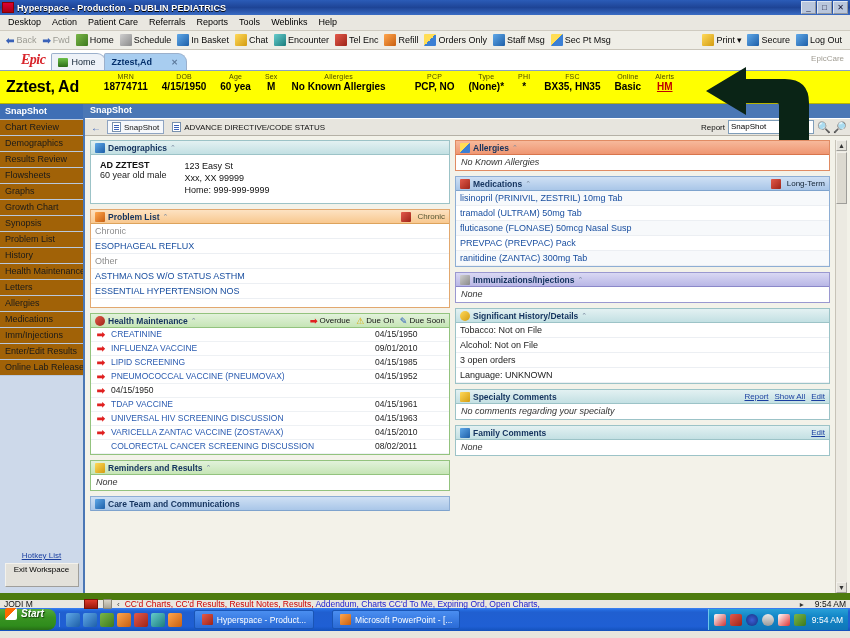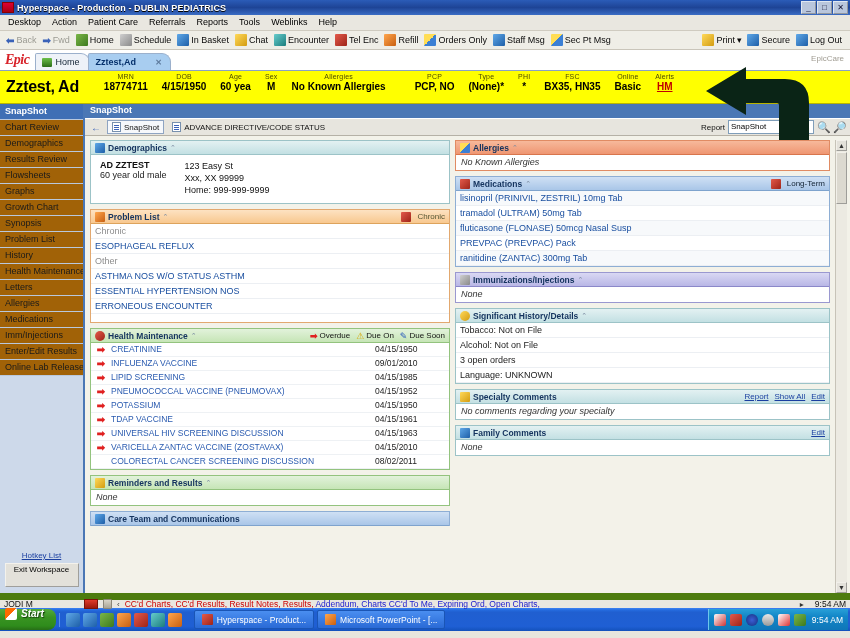--- a/index.html
+++ b/index.html
@@ -41,21 +41,21 @@
   .i-yellow{background:linear-gradient(135deg,#ffd95a,#d39c11);}
   .i-orange{background:linear-gradient(135deg,#ffa64d,#c85f10);}
   .i-teal{background:linear-gradient(135deg,#66cccc,#1b7d7d);}
   .i-grey{background:linear-gradient(135deg,#cfcfcf,#8a8a8a);}
   .i-multi{background:
      linear-gradient(135deg,#ffdd55 0 50%, #3b7fd4 50% 100%);}
 
   .arrow-l,.arrow-r{font-size:10px;color:#3a62b8;font-weight:bold;}
 
   
-  .tabstrip{height:21px;background:#ffffff;border-bottom:1px solid #8aa2c4;display:flex;align-items:flex-end;padding-left:2px;position:relative;}
+  .tabstrip{height:21px;background:#ffffff;border-bottom:1px solid #8aa2c4;display:flex;align-items:flex-end;padding-left:18px;position:relative;}
   .epiclogo{font-family:"Liberation Serif",serif;font-style:italic;font-weight:bold;font-size:14px;color:#d8232a;padding:0 6px 2px 3px;letter-spacing:-.5px;}
   .tab{height:17px;display:flex;align-items:center;gap:3px;padding:0 10px 0 6px;font-size:9px;
        border:1px solid #9bb0cc;border-bottom:none;border-radius:2px 9px 0 0;margin-right:-2px;background:#eef2f8;color:#123;}
   .tab.active{background:#a8cdf0;font-weight:bold;color:#05306b;padding-right:34px;position:relative;z-index:2;}
   .tab .homeic{width:10px;height:9px;background:linear-gradient(#6cc04a,#2c6d18);border-radius:1px;}
   .tab .xic{position:absolute;right:8px;top:4px;font-size:8px;color:#5d7a9c;}
   .epiccare{position:absolute;right:6px;bottom:7px;font-size:8px;color:#a09c92;}
 
   
   .pthdr{height:33px;background:#ffff00;border-bottom:1px solid #b9b400;display:flex;align-items:stretch;position:relative;padding-left:6px;}
@@ -161,21 +161,21 @@
   
   .taskbar{height:23px;background:linear-gradient(to bottom,#3c81f3 0%,#246bdf 9%,#205fd0 18%,#1f5fd4 80%,#1351bb 100%);display:flex;align-items:center;padding-right:2px;}
   .startbtn{height:21px;display:flex;align-items:center;gap:4px;padding:0 12px 12px 5px;
      background:linear-gradient(to bottom,#53ab3c 0%,#399321 40%,#2f8c1c 80%,#276e16 100%);
      border-radius:0 8px 8px 0;color:#fff;font-weight:bold;font-size:10px;font-style:italic;
      text-shadow:1px 1px 1px #14400a;}
   .startbtn .flag{width:12px;height:12px;background:
      linear-gradient(135deg,#ff6a00 0 50%,#fff 50% 100%);border-radius:2px;}
   .qlaunch{display:flex;align-items:center;gap:3px;padding:0 6px;border-left:1px solid #5a93e8;margin-left:3px;}
   .ql{width:14px;height:14px;border-radius:2px;}
-  .tasks{display:flex;gap:3px;margin-left:6px;flex:1;}
+  .tasks{display:flex;gap:18px;margin-left:6px;flex:1;}
   .task{height:19px;display:flex;align-items:center;gap:4px;padding:0 7px;
     background:linear-gradient(to bottom,#4a8ef0,#2a6ad6);border:1px solid #1a55b5;border-radius:2px;
     color:#fff;font-size:8.5px;white-space:nowrap;max-width:152px;overflow:hidden;}
   .task .ti{width:11px;height:11px;border-radius:1px;flex:0 0 auto;}
   .tray{display:flex;align-items:center;gap:4px;height:21px;padding:0 5px;
      background:linear-gradient(to bottom,#28a0d8 0%,#1387c8 35%,#0f76b8 100%);border-left:1px solid #6ec4ec;}
   .tri{width:12px;height:12px;border-radius:2px;}
   .tray-time{color:#fff;font-size:8.5px;padding-left:2px;}
 
   
@@ -421,21 +421,20 @@
                 <span class="hicon i-red"></span>
                 <span style="font-size:8px;color:#553">Chronic</span>
               </span>
             </div>
             <div>
               <div class="list-row grp">Chronic</div>
               <div class="list-row">ESOPHAGEAL REFLUX</div>
               <div class="list-row grp">Other</div>
               <div class="list-row">ASTHMA NOS W/O STATUS ASTHM</div>
               <div class="list-row">ESSENTIAL HYPERTENSION NOS</div>
-              <div class="list-row">ERRONEOUS ENCOUNTER</div>
               <div style="height:8px"></div>
             </div>
           </div>
 
           <div class="card bdr-green">
             <div class="card-hd hd-green">
               <span class="hicon i-red" style="border-radius:50%"></span>
               <span>Health Maintenance</span>
               <span class="chev">⌃</span>
               <span class="hr-right hm-legend">
@@ -469,21 +468,20 @@
                 <span class="hm-name">LIPID SCREENING</span>
                 <span class="hm-date">04/15/1985</span>
               </div>
               <div class="hm-row">
                 <span class="hm-ico">➡</span>
                 <span class="hm-name">PNEUMOCOCCAL VACCINE (PNEUMOVAX)</span>
                 <span class="hm-date">04/15/1952</span>
               </div>
               <div class="hm-row">
                 <span class="hm-ico">➡</span>
-                <span class="hm-name">POTASSIUM</span>
                 <span class="hm-date">04/15/1950</span>
               </div>
               <div class="hm-row">
                 <span class="hm-ico">➡</span>
                 <span class="hm-name">TDAP VACCINE</span>
                 <span class="hm-date">04/15/1961</span>
               </div>
               <div class="hm-row">
                 <span class="hm-ico">➡</span>
                 <span class="hm-name">UNIVERSAL HIV SCREENING DISCUSSION</span>

